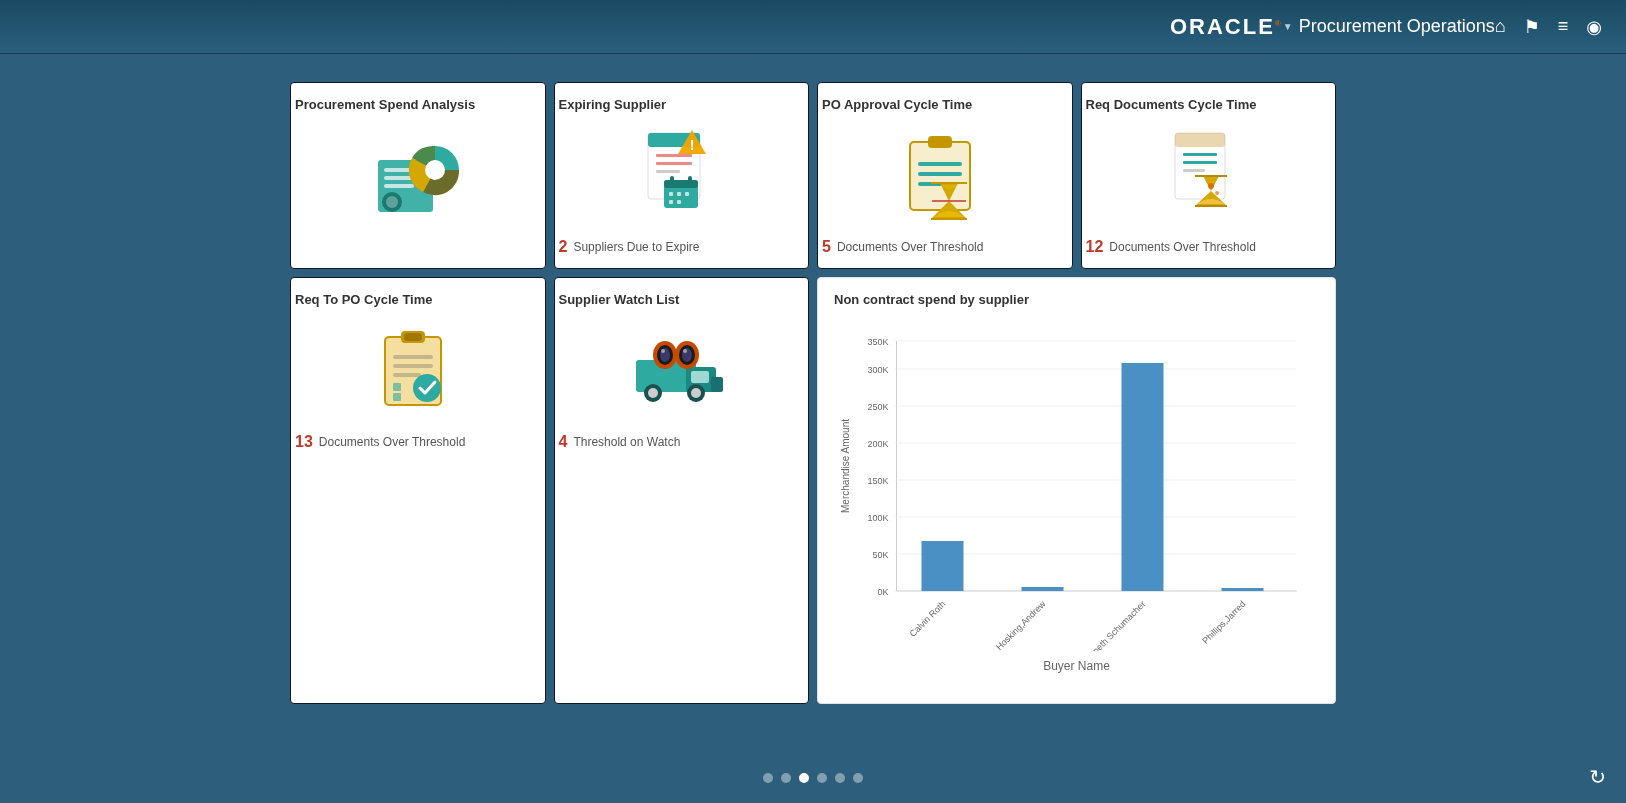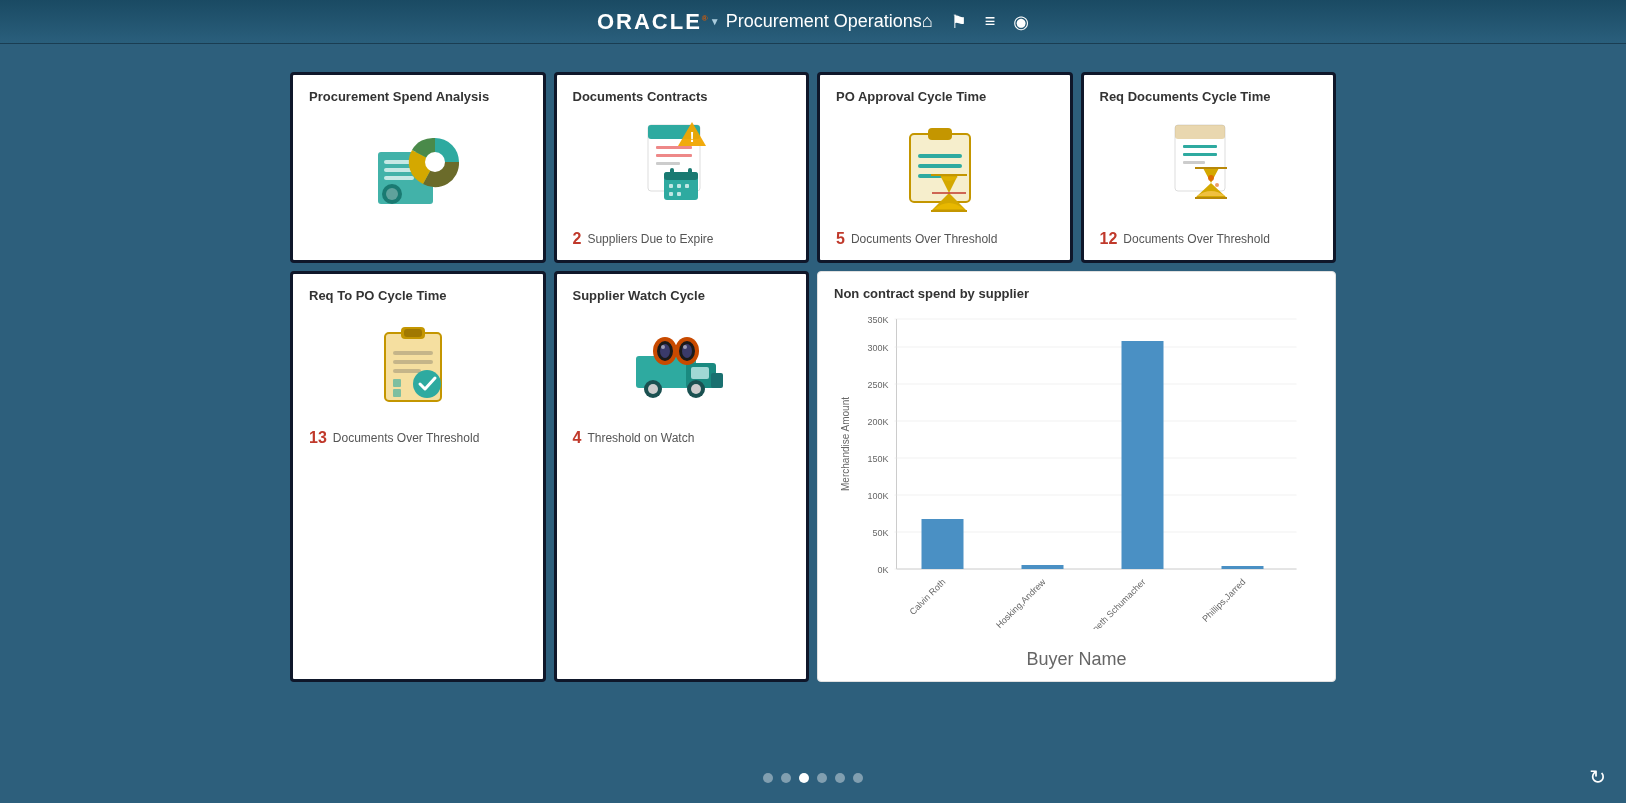--- a/index.html
+++ b/index.html
@@ -7,25 +7,25 @@
       font-family: Arial, sans-serif;
       background-color: #2d5f7c;
       width: 1626px;
       min-height: 803px;
       overflow: hidden;
     }
 
     
     .header {
       background: linear-gradient(to bottom, #1a4a63, #2a5f7c);
-      height: 44px;
-      display: flex;
-      align-items: center;
-      justify-content: center;
-      padding: 0 5px;
+      height: 54px;
+      display: flex;
+      align-items: center;
+      justify-content: flex-end;
+      padding: 0 24px;
       border-bottom: 1px solid #1a3d52;
     }
     .header-logo {
       color: white;
       font-size: 22px;
       font-weight: bold;
       letter-spacing: 2px;
     }
     .header-logo span {
       color: #e05c00;
@@ -61,23 +61,23 @@
       display: grid;
       grid-template-columns: repeat(4, 1fr);
       grid-template-rows: auto auto;
       gap: 8px;
     }
 
     
     .tile {
       background: white;
       border-radius: 4px;
-      padding: 14px 16px 12px;
+      padding: 14px 4px 12px;
       cursor: pointer;
-      border: 3px solid #0f172a;
+      border: 1px solid #0f172a;
       position: relative;
     }
     .tile-title {
       font-size: 13px;
       font-weight: bold;
       color: #333;
       margin-bottom: 8px;
     }
     .tile-icon-area {
       display: flex;
@@ -104,34 +104,34 @@
       grid-column: 3 / 5;
       background: white;
       border-radius: 4px;
       padding: 14px 16px 12px;
       border: 1px solid #e0e0e0;
     }
     .tile-wide-title {
       font-size: 13px;
       font-weight: bold;
       color: #333;
-      margin-bottom: 8px;
+      margin-bottom: 24px;
     }
 
     
     .chart-container {
       width: 100%;
       height: 360px;
       position: relative;
     }
     .chart-x-label {
       text-align: center;
-      font-size: 18px;
+      font-size: 12px;
       color: #666;
-      margin-top: 16px;
+      margin-top: 4px;
     }
 
     
     .footer {
       position: fixed;
       bottom: 20px;
       left: 50%;
       transform: translateX(-50%);
       display: flex;
       gap: 8px;
@@ -205,21 +205,21 @@
         <path d="M65,40 L53,62 A24,24 0 0,1 42,28 Z" fill="#d4a800"></path>
 
         <path d="M65,40 L42,28 A24,24 0 0,1 65,16 Z" fill="#4a8a4a"></path>
 
         <circle cx="65" cy="40" r="10" fill="white"></circle>
       </svg>
     </div>
   </div>
 
   <div class="tile">
-    <div class="tile-title">Documents Contracts</div>
+    <div class="tile-title">Expiring Supplier</div>
     <div class="tile-icon-area">
       <svg width="90" height="95" viewBox="0 0 90 95">
 
         <rect x="12" y="5" width="52" height="66" rx="3" fill="white" stroke="#ddd" stroke-width="1"></rect>
         <rect x="12" y="5" width="52" height="14" rx="3" fill="#2eaaa0"></rect>
 
         <rect x="20" y="26" width="36" height="3" rx="1" fill="#e88"></rect>
         <rect x="20" y="34" width="36" height="3" rx="1" fill="#e88"></rect>
         <rect x="20" y="42" width="24" height="3" rx="1" fill="#ccc"></rect>
 
@@ -328,21 +328,21 @@
         <rect x="20" y="70" width="8" height="8" rx="1" fill="#2eaaa0" opacity="0.6"></rect>
       </svg>
     </div>
     <div class="tile-footer">
       <span class="tile-number">13</span>
       <span>Documents Over Threshold</span>
     </div>
   </div>
 
   <div class="tile">
-    <div class="tile-title">Supplier Watch Cycle</div>
+    <div class="tile-title">Supplier Watch List</div>
     <div class="tile-icon-area">
       <svg width="100" height="90" viewBox="0 0 100 90">
 
         <rect x="5" y="35" width="60" height="32" rx="3" fill="#2eaaa0"></rect>
 
         <rect x="55" y="42" width="30" height="25" rx="3" fill="#1a8a80"></rect>
 
         <rect x="60" y="46" width="18" height="12" rx="2" fill="#a0d8d4"></rect>
 
         <rect x="80" y="52" width="12" height="15" rx="2" fill="#1a7070"></rect>

